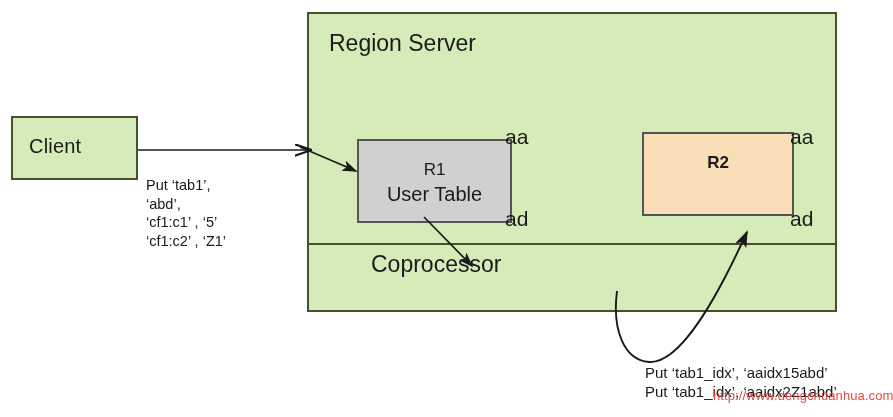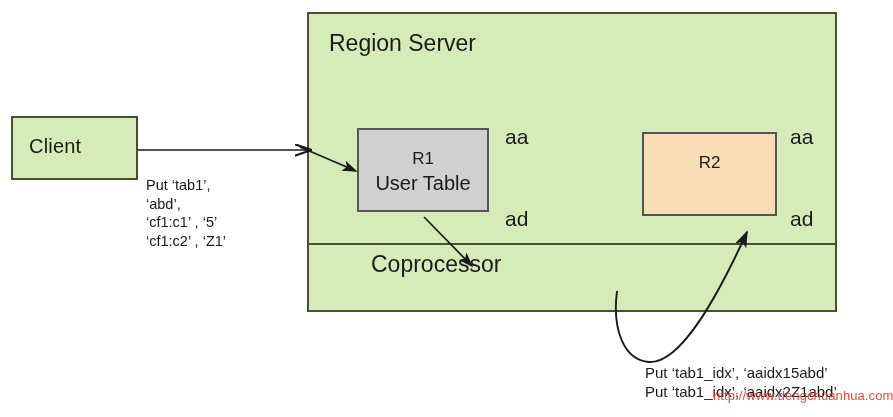--- a/index.html
+++ b/index.html
@@ -69,26 +69,26 @@
   }
   #coprocessor-label {
     position: absolute;
     left: 20px; top: 237px;
     font-size: 23px;
     color: #1a1a1a;
     margin-left: 42px;
   }
 
   #r1-box {
-    left: 357px; top: 128px;
-    width: 132px; height: 84px;
+    left: 357px; top: 139px;
+    width: 155px; height: 84px;
   }
   #r2-box {
     left: 642px; top: 132px;
-    width: 135px; height: 84px;
+    width: 152px; height: 84px; font-weight: bold;
   }
   .region-inner {
     position: absolute;
     left: 0; right: 0;
     text-align: center;
     color: #1a1a1a;
   }
   .region-name  { top: 19px;  font-size: 17px; }
   .region-table { top: 42px;  font-size: 20px; }
 

